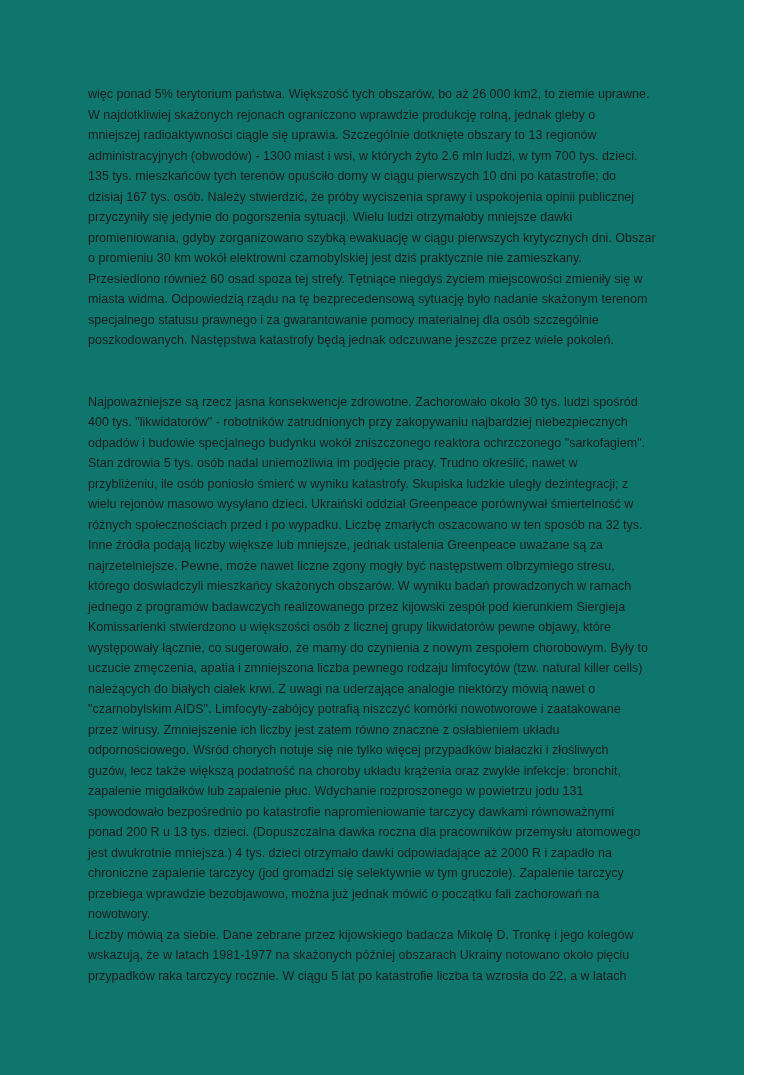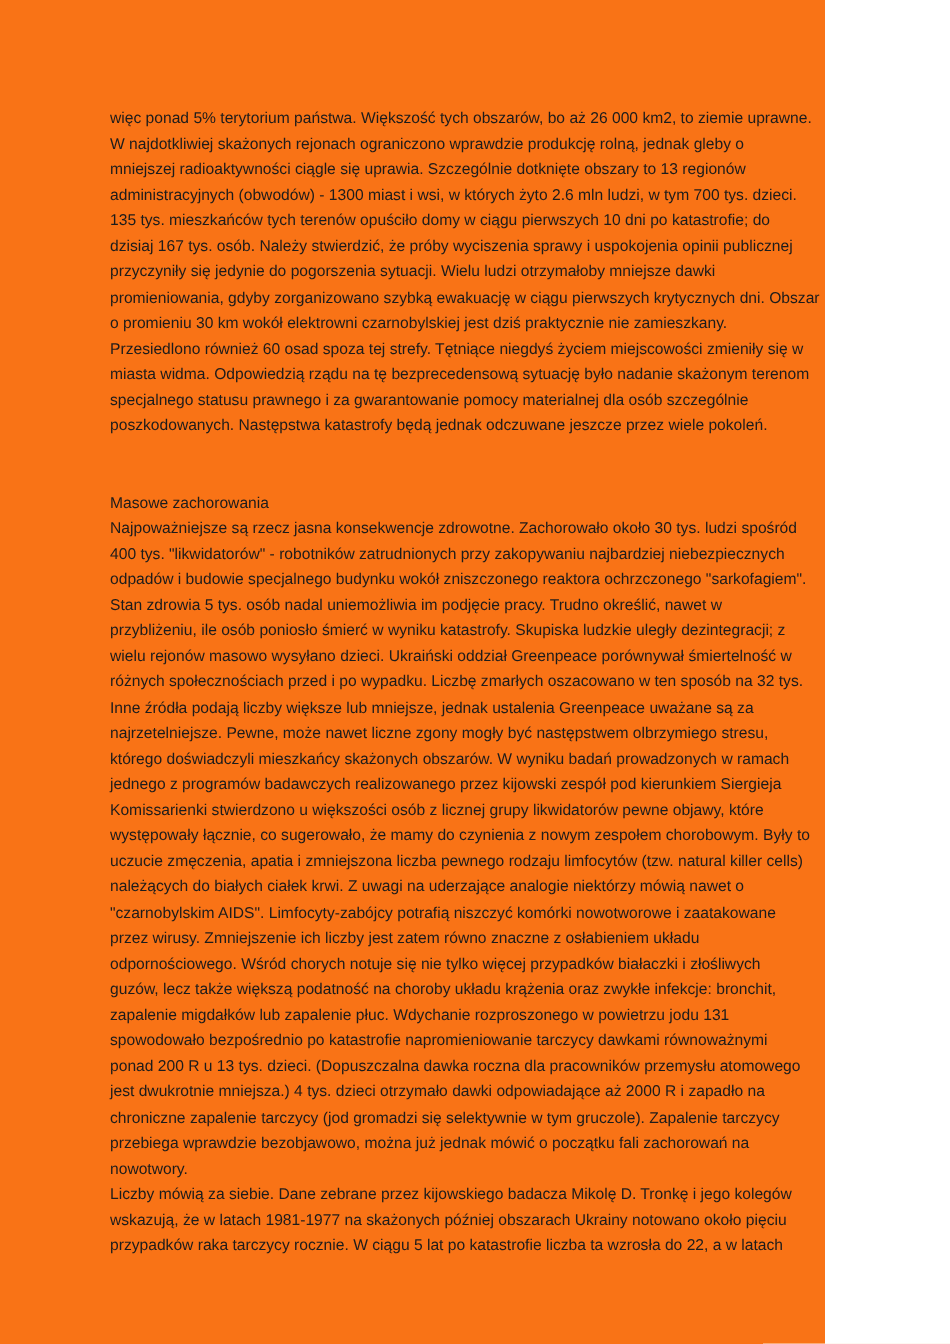--- a/index.html
+++ b/index.html
@@ -2,23 +2,23 @@
 <html><head>
 <meta charset="utf-8">
 <style>
   html, body {
     margin: 0;
     padding: 0;
     background: #ffffff;
   }
   .page {
     position: relative;
-    width: 660px;
+    width: 744px;
     height: 1075px;
-    background: #f97316;
+    background: #0f766e;
     overflow: hidden;
     font-family: "Liberation Sans", sans-serif;
   }
   .content {
     position: absolute;
     left: 88px;
     top: 84px;
     width: 640px;
     color: #1c1c1c;
     font-size: 12.5px;
@@ -51,21 +51,20 @@
 przyczyniły się jedynie do pogorszenia sytuacji. Wielu ludzi otrzymałoby mniejsze dawki
 promieniowania, gdyby zorganizowano szybką ewakuację w ciągu pierwszych krytycznych dni. Obszar
 o promieniu 30 km wokół elektrowni czarnobylskiej jest dziś praktycznie nie zamieszkany.
 Przesiedlono również 60 osad spoza tej strefy. Tętniące niegdyś życiem miejscowości zmieniły się w
 miasta widma. Odpowiedzią rządu na tę bezprecedensową sytuację było nadanie skażonym terenom
 specjalnego statusu prawnego i za gwarantowanie pomocy materialnej dla osób szczególnie
 poszkodowanych. Następstwa katastrofy będą jednak odczuwane jeszcze przez wiele pokoleń.</div>
 
     <div class="para-gap"></div>
 
-    <div class="heading">Masowe zachorowania</div>
 
     <div class="para">Najpoważniejsze są rzecz jasna konsekwencje zdrowotne. Zachorowało około 30 tys. ludzi spośród
 400 tys. "likwidatorów" - robotników zatrudnionych przy zakopywaniu najbardziej niebezpiecznych
 odpadów i budowie specjalnego budynku wokół zniszczonego reaktora ochrzczonego "sarkofagiem".
 Stan zdrowia 5 tys. osób nadal uniemożliwia im podjęcie pracy. Trudno określić, nawet w
 przybliżeniu, ile osób poniosło śmierć w wyniku katastrofy. Skupiska ludzkie uległy dezintegracji; z
 wielu rejonów masowo wysyłano dzieci. Ukraiński oddział Greenpeace porównywał śmiertelność w
 różnych społecznościach przed i po wypadku. Liczbę zmarłych oszacowano w ten sposób na 32 tys.
 Inne źródła podają liczby większe lub mniejsze, jednak ustalenia Greenpeace uważane są za
 najrzetelniejsze. Pewne, może nawet liczne zgony mogły być następstwem olbrzymiego stresu,

